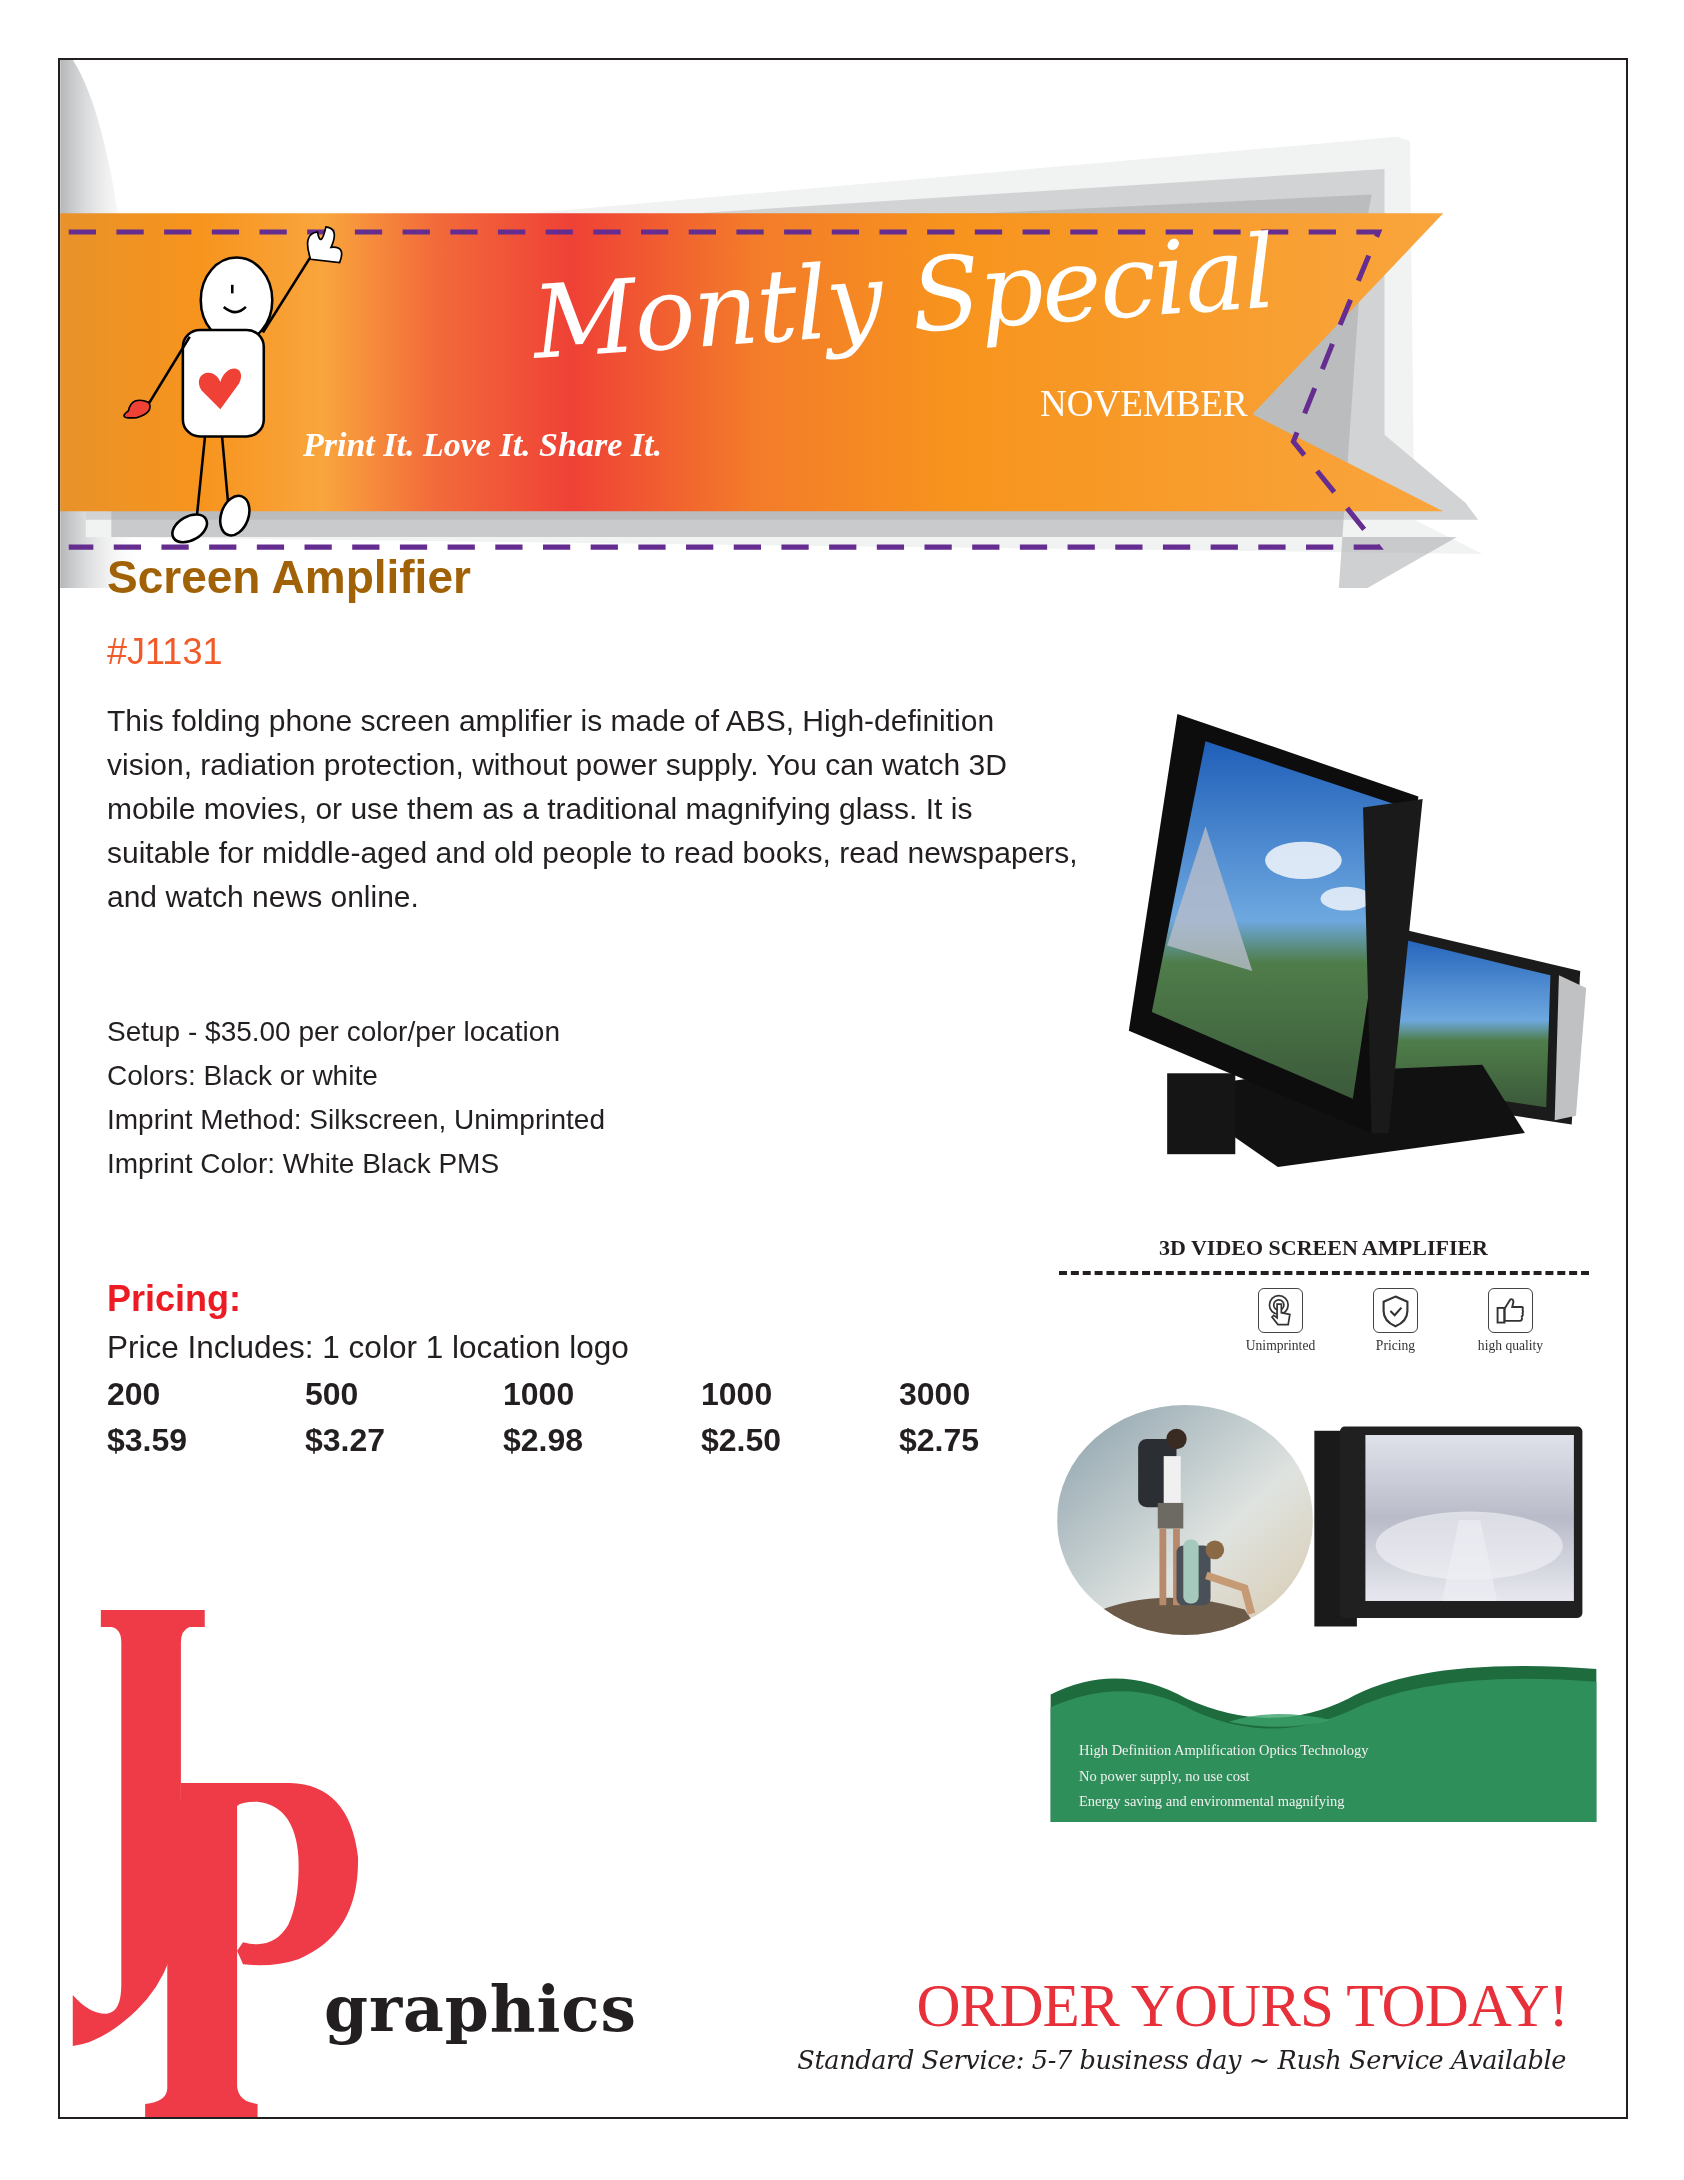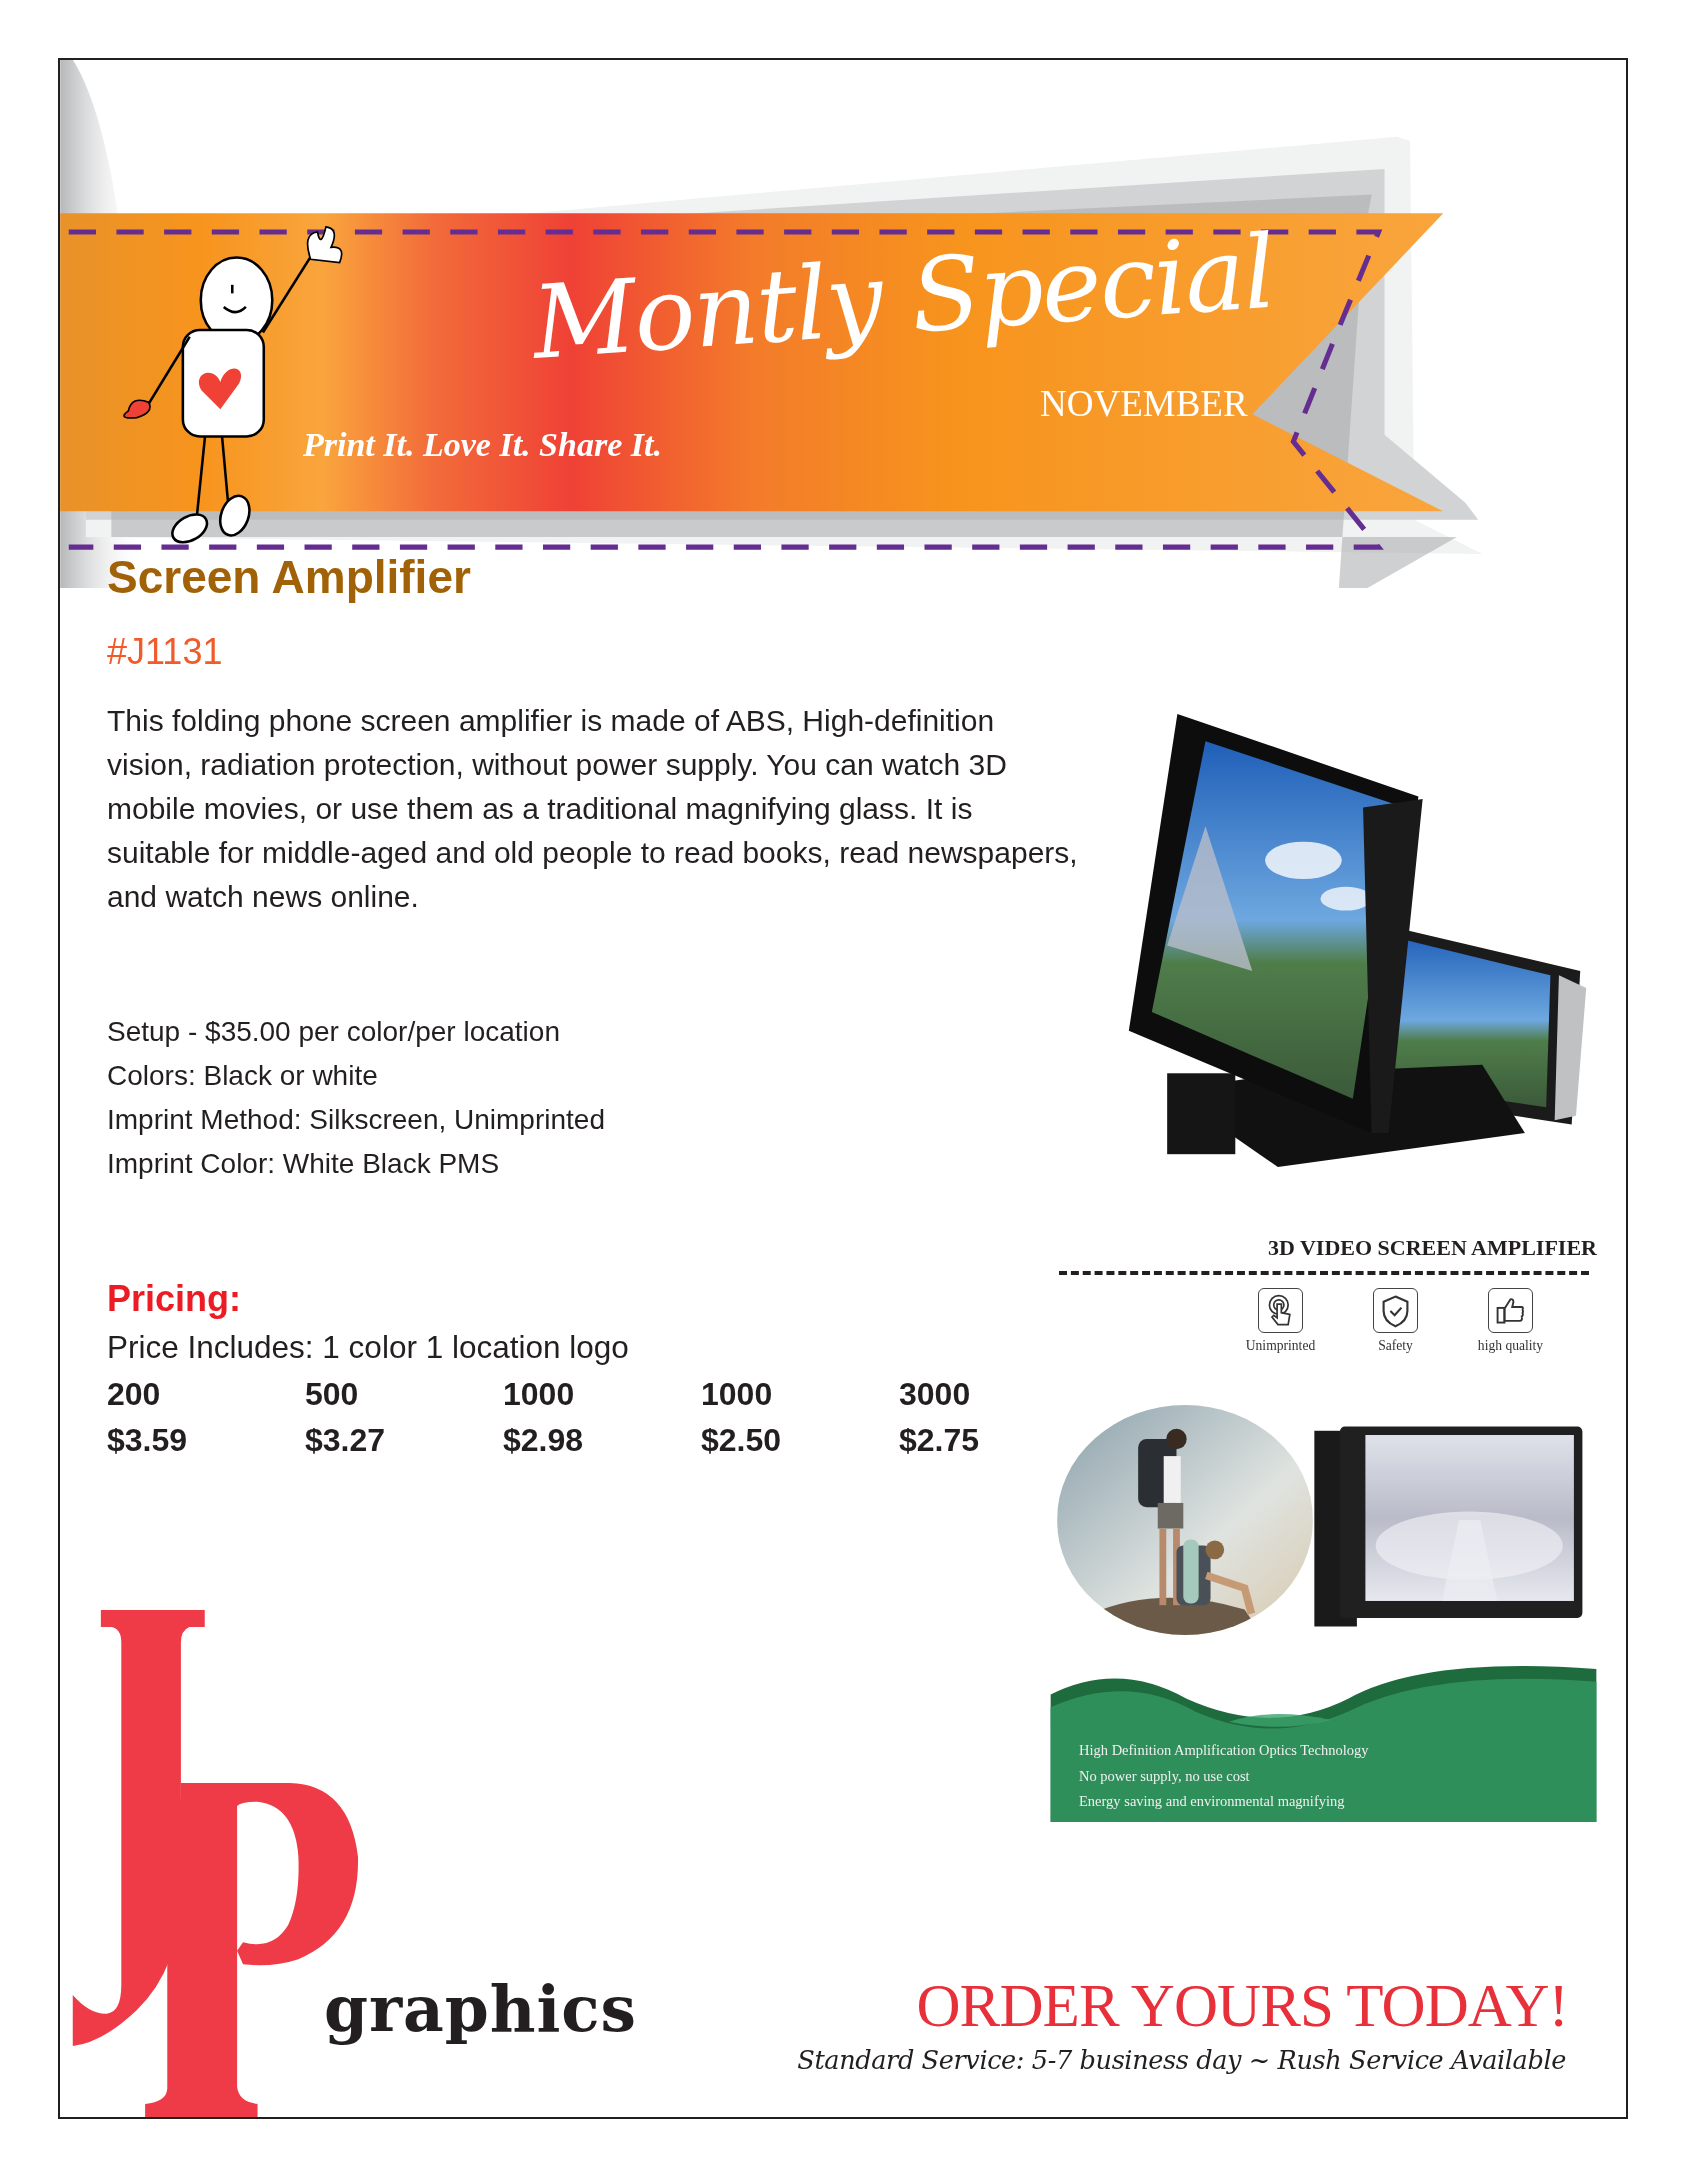--- a/index.html
+++ b/index.html
@@ -35,21 +35,21 @@
                font-size: 31.5px; color: #231f20; }
   .price-grid { position: absolute; left: 47px; top: 1316px; display: grid;
                 grid-template-columns: repeat(5, 198px); row-gap: 8.5px;
                 font-family: "Liberation Sans", sans-serif; font-weight: bold; font-size: 32px; color: #231f20; }
 
   
   .prod1 { position: absolute; left: 1022px; top: 630px; width: 511px; height: 477px; }
 
   
   .info { position: absolute; left: 990px; top: 1175px; width: 547px; height: 588px; }
-  .info-title { position: absolute; left: 0; top: 0; width: 547px; text-align: right;
+  .info-title { position: absolute; left: 0; top: 0; width: 547px; text-align: center;
                 font-family: "Liberation Serif", serif; font-weight: bold; font-size: 22px; color: #231f20; }
   .info-dash { position: absolute; left: 8.5px; top: 36px; width: 530px; height: 0;
                border-top: 4.3px dashed #231f20; }
   .feat { position: absolute; top: 53px; width: 111px; text-align: center; }
   .feat .box { width: 43px; height: 43px; margin: 0 auto; border: 1.7px solid #444; border-radius: 6px;
                display: flex; align-items: center; justify-content: center; }
   .feat .lbl { font-family: "Liberation Serif", serif; font-size: 13.6px; color: #333; margin-top: 5.1px; }
   .hikers { position: absolute; left: 6.8px; top: 170px; width: 256px; height: 230px; border-radius: 50%;
             overflow: hidden; }
   .lens { position: absolute; left: 264px; top: 183px; width: 273px; height: 217px; }
@@ -190,21 +190,21 @@
       </div>
       <div class="lbl">Unimprinted</div>
     </div>
     <div class="feat" style="left:290px;">
       <div class="box">
         <svg width="29" height="34" viewBox="0 0 34 40">
             <path d="M17 3 L31 9 V20 C31 29 24 35 17 38 C10 35 3 29 3 20 V9 Z" fill="none" stroke="#333" stroke-width="2.5"></path>
             <path d="M11 20 l5 5 l8 -9" fill="none" stroke="#333" stroke-width="2.5"></path>
           </svg>
       </div>
-      <div class="lbl">Safety</div>
+      <div class="lbl">Pricing</div>
     </div>
     <div class="feat" style="left:405px;">
       <div class="box">
         <svg width="31" height="31" viewBox="0 0 36 36">
             <rect x="3" y="15" width="8" height="17" fill="none" stroke="#333" stroke-width="2.2"></rect>
             <path d="M11 16 L18 5 C21 4 22 7 21 10 L20 14 H31 C33 14 33 17 31 17 C33 17 33 21 31 21 C33 21 33 25 30 25 C32 25 32 30 29 30 H11 Z" fill="none" stroke="#333" stroke-width="2.2"></path>
           </svg>
       </div>
       <div class="lbl">high quality</div>
     </div>

